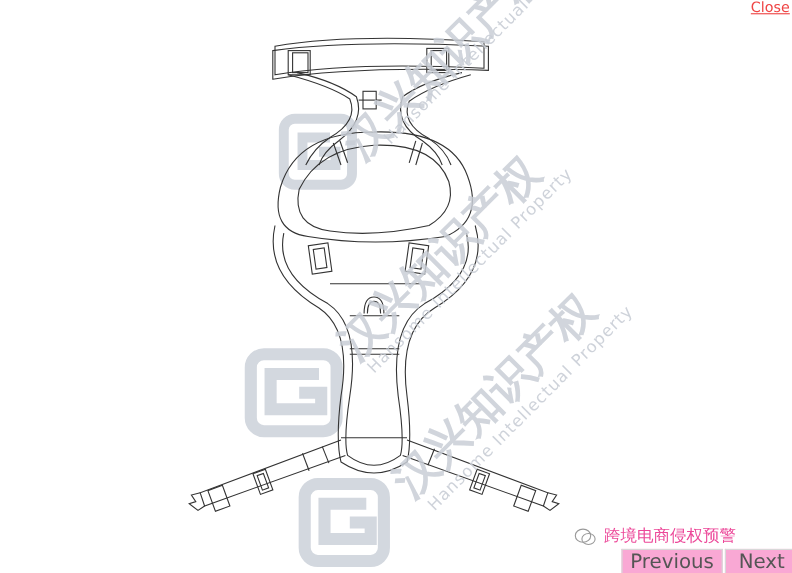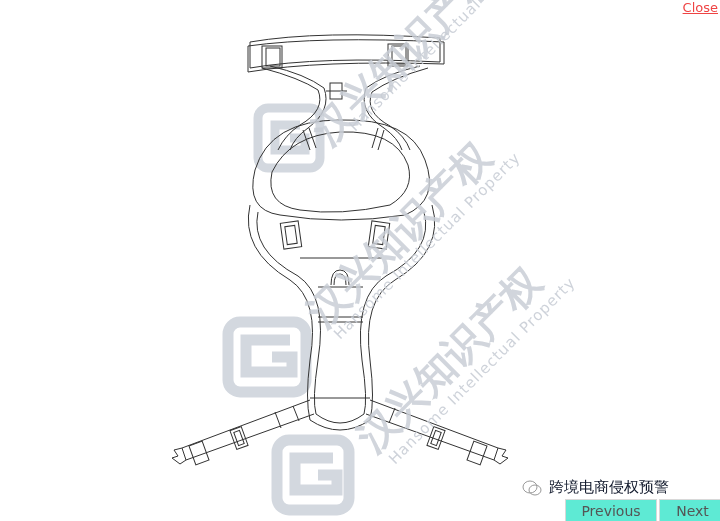--- a/index.html
+++ b/index.html
@@ -15,27 +15,27 @@
     .stage { position: absolute; left: 0; top: 0; width: 720px; height: 521px; }
     .wm-text {
       position: absolute; color: #c9ced6; font-weight: bold; white-space: nowrap;
       transform-origin: left top; opacity: 0.85;
     }
     .wm-sub {
       position: absolute; color: #c9ced6; white-space: nowrap; font-size: 15px;
       transform-origin: left top; letter-spacing: 1px; opacity: 0.9;
     }
     .caption {
-      position: absolute; left: 521px; top: 478px; font-size: 15px; color: #0f172a;
+      position: absolute; left: 521px; top: 478px; font-size: 15px; color: #ec4899;
       display: flex; align-items: center; gap: 6px;
     }
     .nav-btn {
       position: absolute; top: 499px; height: 22px;
-      background: #5eead4; border: 1px solid #d8d8d8; border-bottom: none;
-      font-size: 14px; color: #555; display: flex; align-items: center; justify-content: center;
+      background: #f9a8d4; border: 1px solid #d8d8d8; border-bottom: none;
+      font-size: 18px; color: #555; display: flex; align-items: center; justify-content: center;
       cursor: pointer; box-sizing: border-box;
       font-family: "DejaVu Sans", sans-serif;
     }
     .prev-btn { left: 565px; width: 92px; }
     .next-btn { left: 659px; width: 67px; }
   </style>
 </head>
 <body>
 
 <div class="stage">

